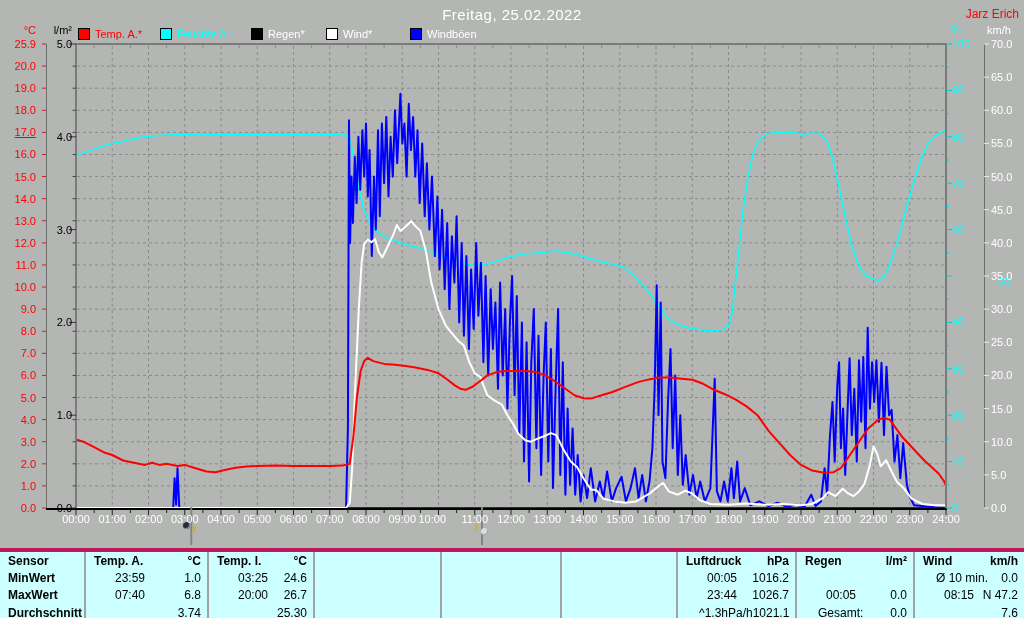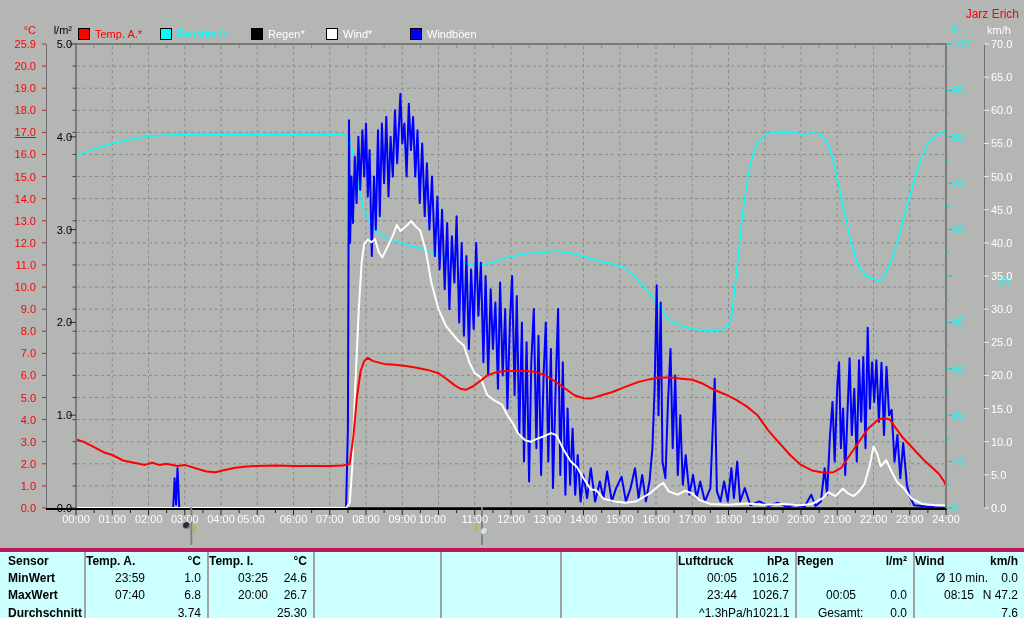--- a/index.html
+++ b/index.html
@@ -30,27 +30,28 @@
   .mk-arrow{position:absolute;font-size:11px;font-weight:bold;color:#ffd800;line-height:11px;
     text-shadow:0 0 1px #554400;}
   .mk-arrow.up{right:0;top:2px;} .mk-arrow.down{left:0;top:0;}
   #table{position:absolute;left:0;top:548px;width:1024px;height:70px;background:#ccffff;
     border-top:4px solid #be185d;display:grid;grid-template-rows:repeat(4,17.4px);
     font-size:12px;color:#000;}
   .tc{display:flex;justify-content:space-between;align-items:center;overflow:hidden;white-space:nowrap;}
   .tc.bord{border-left:2px solid #a2a2a2;}
   .hd{font-weight:bold;}
   .rl{font-weight:bold;padding-left:8px;}
-  .hl{} .hu{padding-right:6px;margin-left:auto;}
+  .hl{padding-left:8px;} .hu{padding-right:6px;margin-left:auto;}
   .lt{padding-left:16px;margin-left:13px;} .lt.s{padding-left:8px;} .rt{padding-right:6px;margin-left:auto;}
 </style>
 </head>
 <body>
 
 <div id="screen">
+  <div class="title">Freitag, 25.02.2022</div>
   <div class="station">Jarz Erich</div>
   <div class="ax unit-c">°C</div>
   <div class="ax unit-r">l/m²</div>
   <div class="ax unit-h">%</div>
   <div class="ax unit-w">km/h</div>
   <div id="legend">
       <div class="leg" style="left: 78px;">
         <span class="sw" style="background: rgb(255, 0, 0);"></span>
         <span style="color: rgb(255, 0, 0);">Temp. A.*</span>
       </div>
@@ -346,21 +347,21 @@
       <div class="ax" style="left: 991px; top: 370.429px; color: rgb(255, 255, 255);">20.0</div>
       <div class="ax" style="left: 991px; top: 403.571px; color: rgb(255, 255, 255);">15.0</div>
       <div class="ax" style="left: 991px; top: 436.714px; color: rgb(255, 255, 255);">10.0</div>
       <div class="ax" style="left: 991px; top: 469.857px; color: rgb(255, 255, 255);">5.0</div>
       <div class="ax" style="left: 991px; top: 503px; color: rgb(255, 255, 255);">0.0</div>
       <div class="ax" style="left: 56px; top: 514px; width: 40px; text-align: center; color: rgb(255, 255, 255);">00:00</div>
       <div class="ax" style="left: 92.25px; top: 514px; width: 40px; text-align: center; color: rgb(255, 255, 255);">01:00</div>
       <div class="ax" style="left: 135px; top: 514px; width: 40px; text-align: left; color: rgb(255, 255, 255);">02:00</div>
       <div class="ax" style="left: 164.75px; top: 514px; width: 40px; text-align: center; color: rgb(255, 255, 255);">03:00</div>
       <div class="ax" style="left: 201px; top: 514px; width: 40px; text-align: center; color: rgb(255, 255, 255);">04:00</div>
-      <div class="ax" style="left: 237.25px; top: 514px; width: 40px; color: rgb(255, 255, 255);">05:00</div>
+      <div class="ax" style="left: 237.25px; top: 514px; width: 40px; text-align: center; color: rgb(255, 255, 255);">05:00</div>
       <div class="ax" style="left: 273.5px; top: 514px; width: 40px; text-align: center; color: rgb(255, 255, 255);">06:00</div>
       <div class="ax" style="left: 309.75px; top: 514px; width: 40px; text-align: center; color: rgb(255, 255, 255);">07:00</div>
       <div class="ax" style="left: 346px; top: 514px; width: 40px; text-align: center; color: rgb(255, 255, 255);">08:00</div>
       <div class="ax" style="left: 382.25px; top: 514px; width: 40px; text-align: center; color: rgb(255, 255, 255);">09:00</div>
       <div class="ax" style="left: 418.5px; top: 514px; width: 40px; text-align: left; color: rgb(255, 255, 255);">10:00</div>
       <div class="ax" style="left: 454.75px; top: 514px; width: 40px; text-align: center; color: rgb(255, 255, 255);">11:00</div>
       <div class="ax" style="left: 491px; top: 514px; width: 40px; text-align: center; color: rgb(255, 255, 255);">12:00</div>
       <div class="ax" style="left: 527.25px; top: 514px; width: 40px; text-align: center; color: rgb(255, 255, 255);">13:00</div>
       <div class="ax" style="left: 563.5px; top: 514px; width: 40px; text-align: center; color: rgb(255, 255, 255);">14:00</div>
       <div class="ax" style="left: 599.75px; top: 514px; width: 40px; text-align: center; color: rgb(255, 255, 255);">15:00</div>

